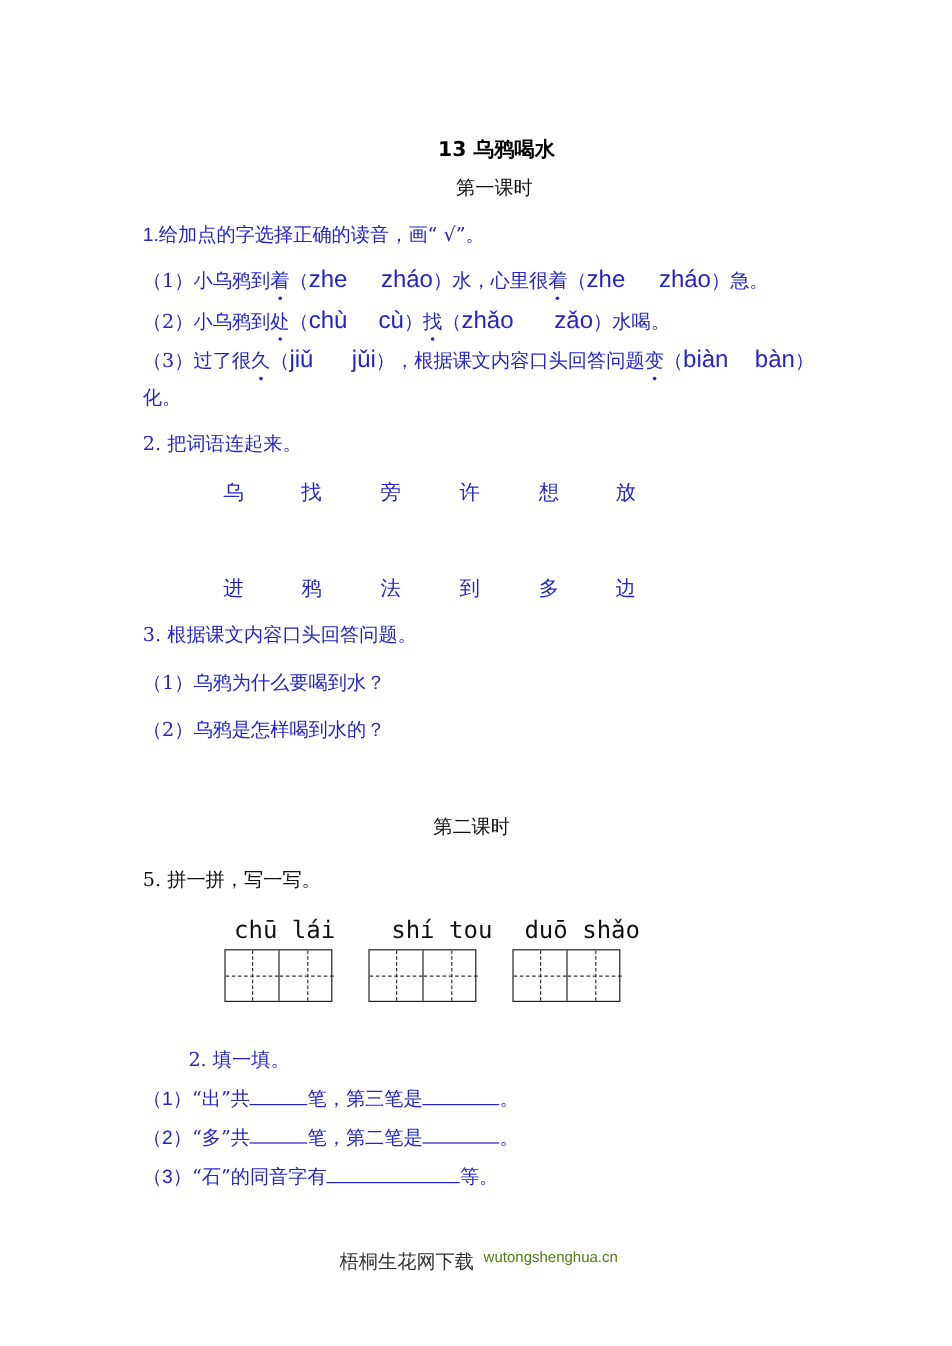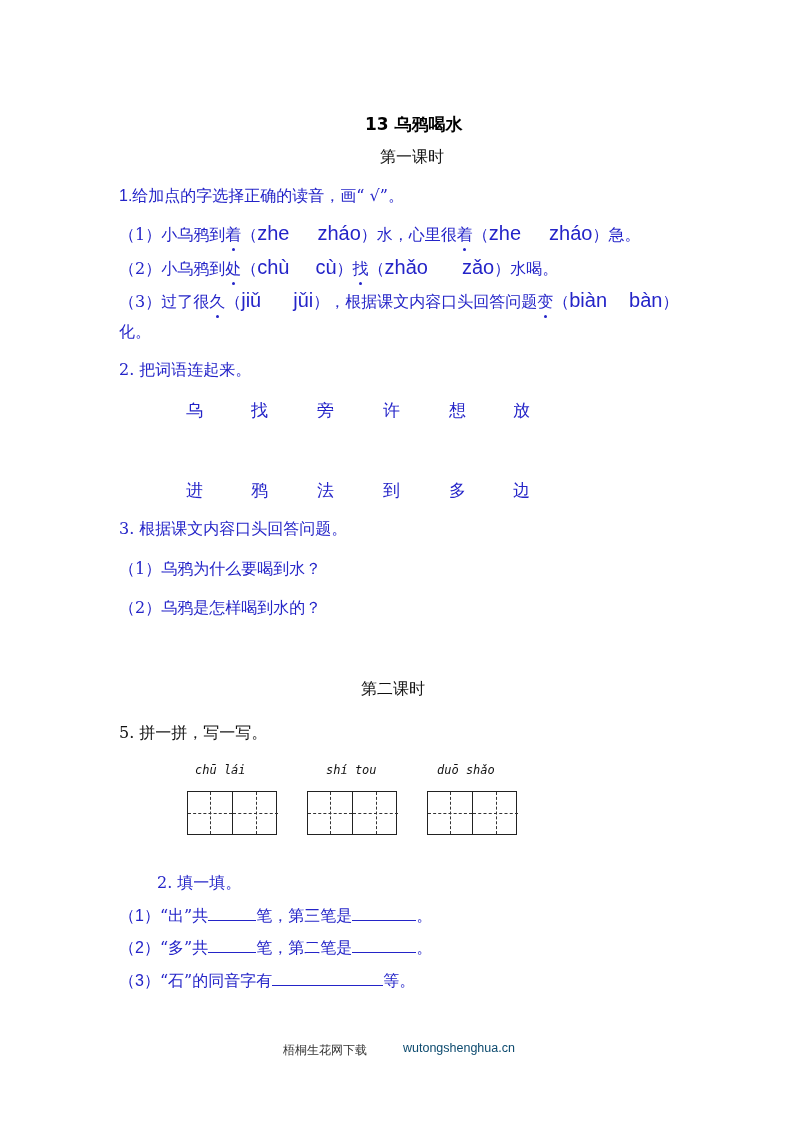--- a/index.html
+++ b/index.html
@@ -11,30 +11,30 @@
   .title { font-family: "DejaVu Sans", "Liberation Sans", sans-serif; font-weight: bold; font-size: 17px; color: #000; }
   .sub { font-size: 16px; color: #111; }
   .line { font-size: 16px; }
   .sans { font-family: "Liberation Sans", "DejaVu Sans", sans-serif; }
   .py { font-family: "Liberation Sans", "DejaVu Sans", sans-serif; font-size: 20px; }
   .dot { position: relative; display: inline-block; }
   .dot::after { content: ""; position: absolute; left: 50%; bottom: -5px; width: 3px; height: 3px;
                 margin-left: -1.5px; border-radius: 50%; background: #2424c8; }
   .gap { display: inline-block; }
   .match-char { position: absolute; font-size: 17px; color: #2424c8; }
-  .pinyin-label { position: absolute; font-family: "DejaVu Sans Mono", "Liberation Mono", monospace; font-size: 12px; color: #111; font-style: italic; }
+  .pinyin-label { position: absolute; font-family: "DejaVu Sans Mono", "Liberation Mono", monospace; font-size: 20px; color: #111; }
   .tianzi { position: absolute; width: 90px; height: 44px; border: 1.5px solid #222; box-sizing: border-box; }
   .tianzi .cell { position: absolute; top: 0; width: 45px; height: 100%; box-sizing: border-box; }
   .tianzi .cell.left { left: 0; border-right: 1.5px solid #222; }
   .tianzi .cell.right { left: 45px; }
   .tianzi .h { position: absolute; left: 0; right: 0; top: 50%; border-top: 1.5px dashed #333; }
   .tianzi .v { position: absolute; top: 0; bottom: 0; left: 50%; border-left: 1.5px dashed #333; }
   .blank { display: inline-block; border-bottom: 1.2px solid #2424c8; height: 14px; vertical-align: baseline; }
-  .footer { font-size: 12px; color: #333; }
-  .footer-url { font-family: "Liberation Sans", "DejaVu Sans", sans-serif; font-size: 12.5px; color: #0c4a6e; }
+  .footer { font-size: 16px; color: #333; }
+  .footer-url { font-family: "Liberation Sans", "DejaVu Sans", sans-serif; font-size: 12.5px; color: #4d7c0f; }
 </style>
 </head>
 <body>
 
 <div class="abs title" style="left:345px; top:113px;margin-left:20px;">13 乌鸦喝水</div>
 <div class="abs sub" style="left:380px; top:147px;">第一课时</div>
 
 <div class="abs line blue" style="left:119px; top:186px;">
   <span class="sans">1.</span><span>给加点的字选择正确的读音，画“ √”。</span>
 </div>

